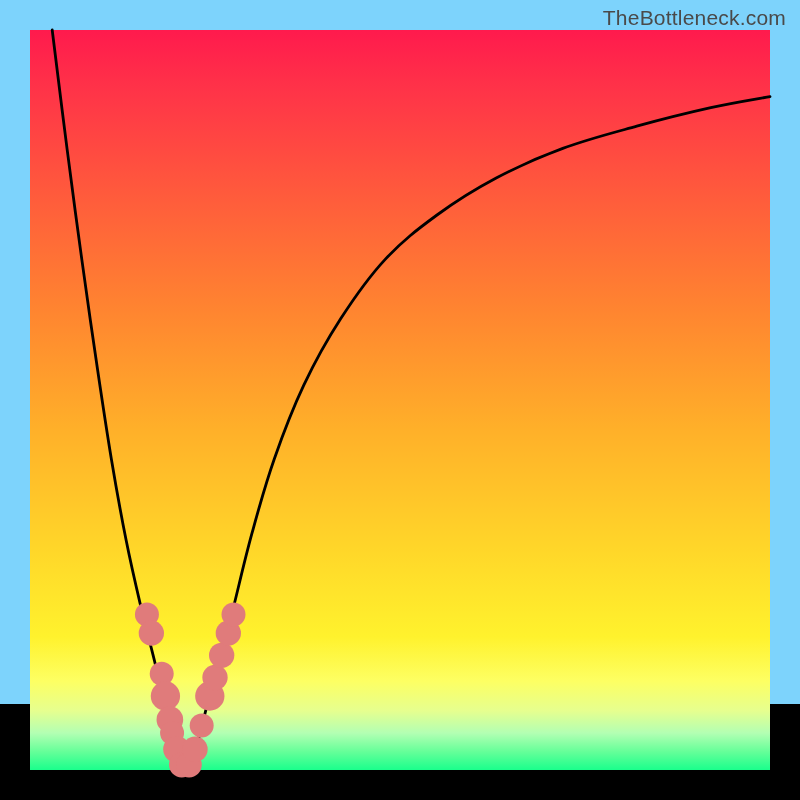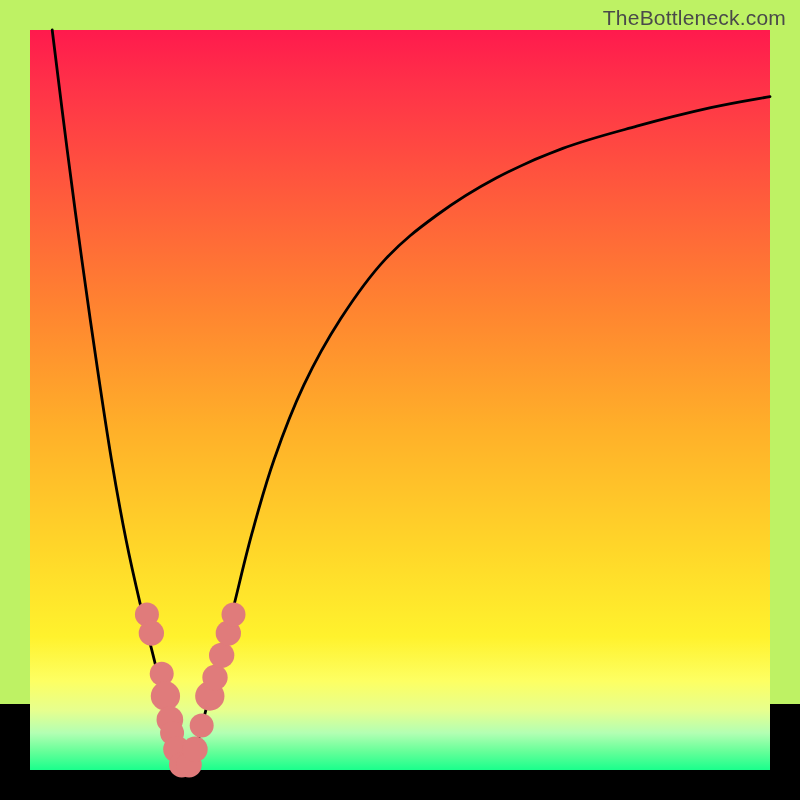--- a/index.html
+++ b/index.html
@@ -10,21 +10,21 @@
     overflow: hidden;
     background: #000;
     font-family: Arial, Helvetica, sans-serif;
   }
   .frame {
     position: absolute;
     left: 0;
     top: 0;
     width: 800px;
     height: 704px;
-    background: #bef264;
+    background: #7dd3fc;
   }
   .plot {
     position: absolute;
     left: 30px;
     top: 30px;
     width: 740px;
     height: 740px;
     background: linear-gradient(
       to bottom,
       #ff1a4d 0%,

